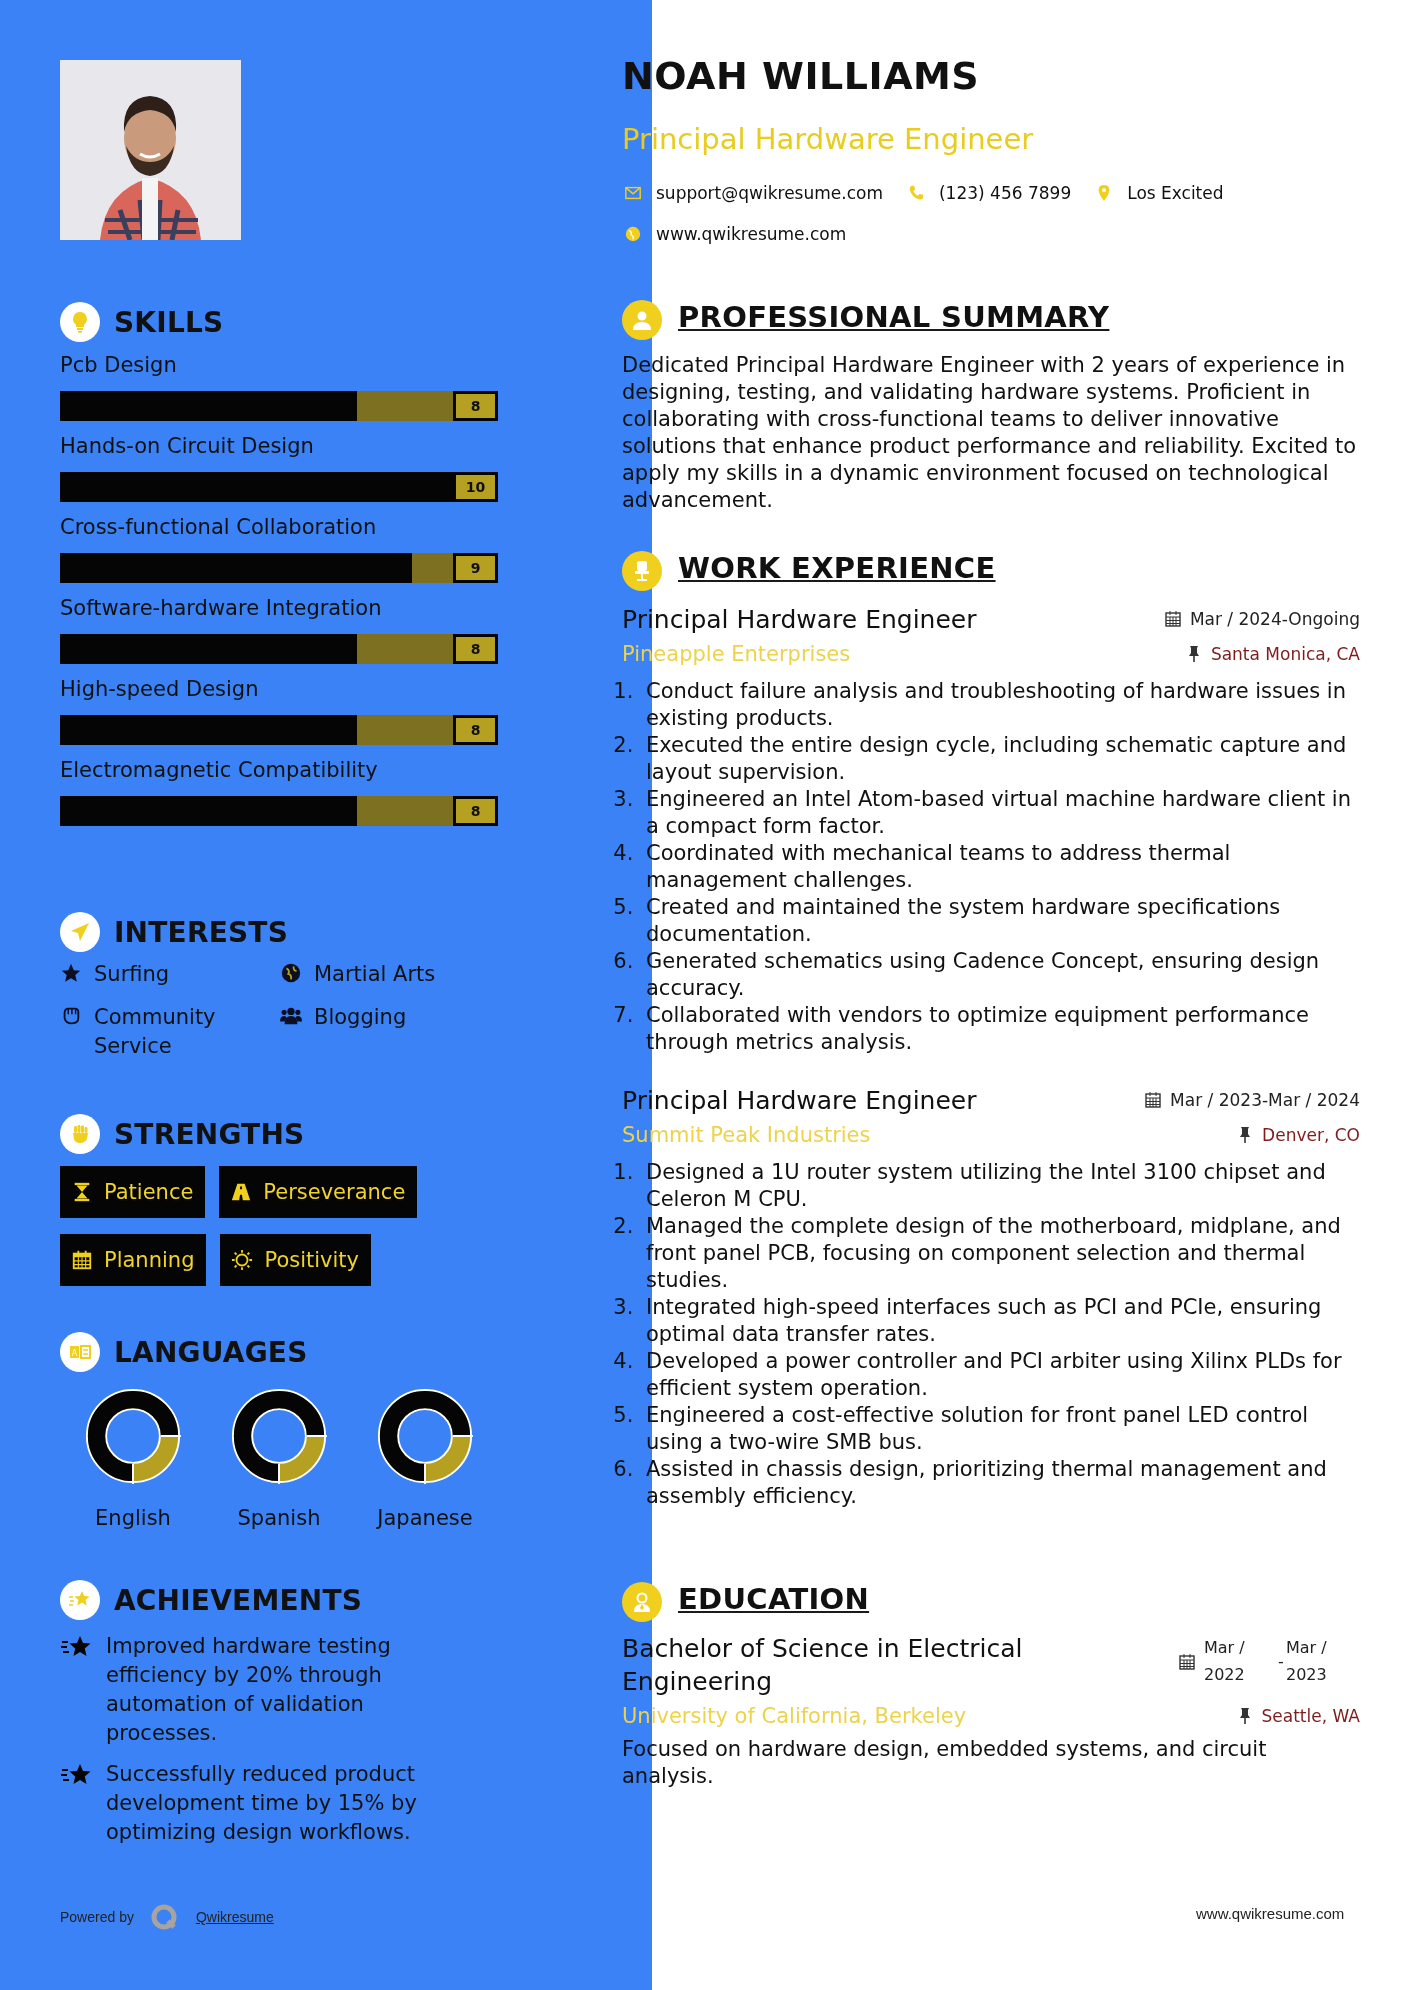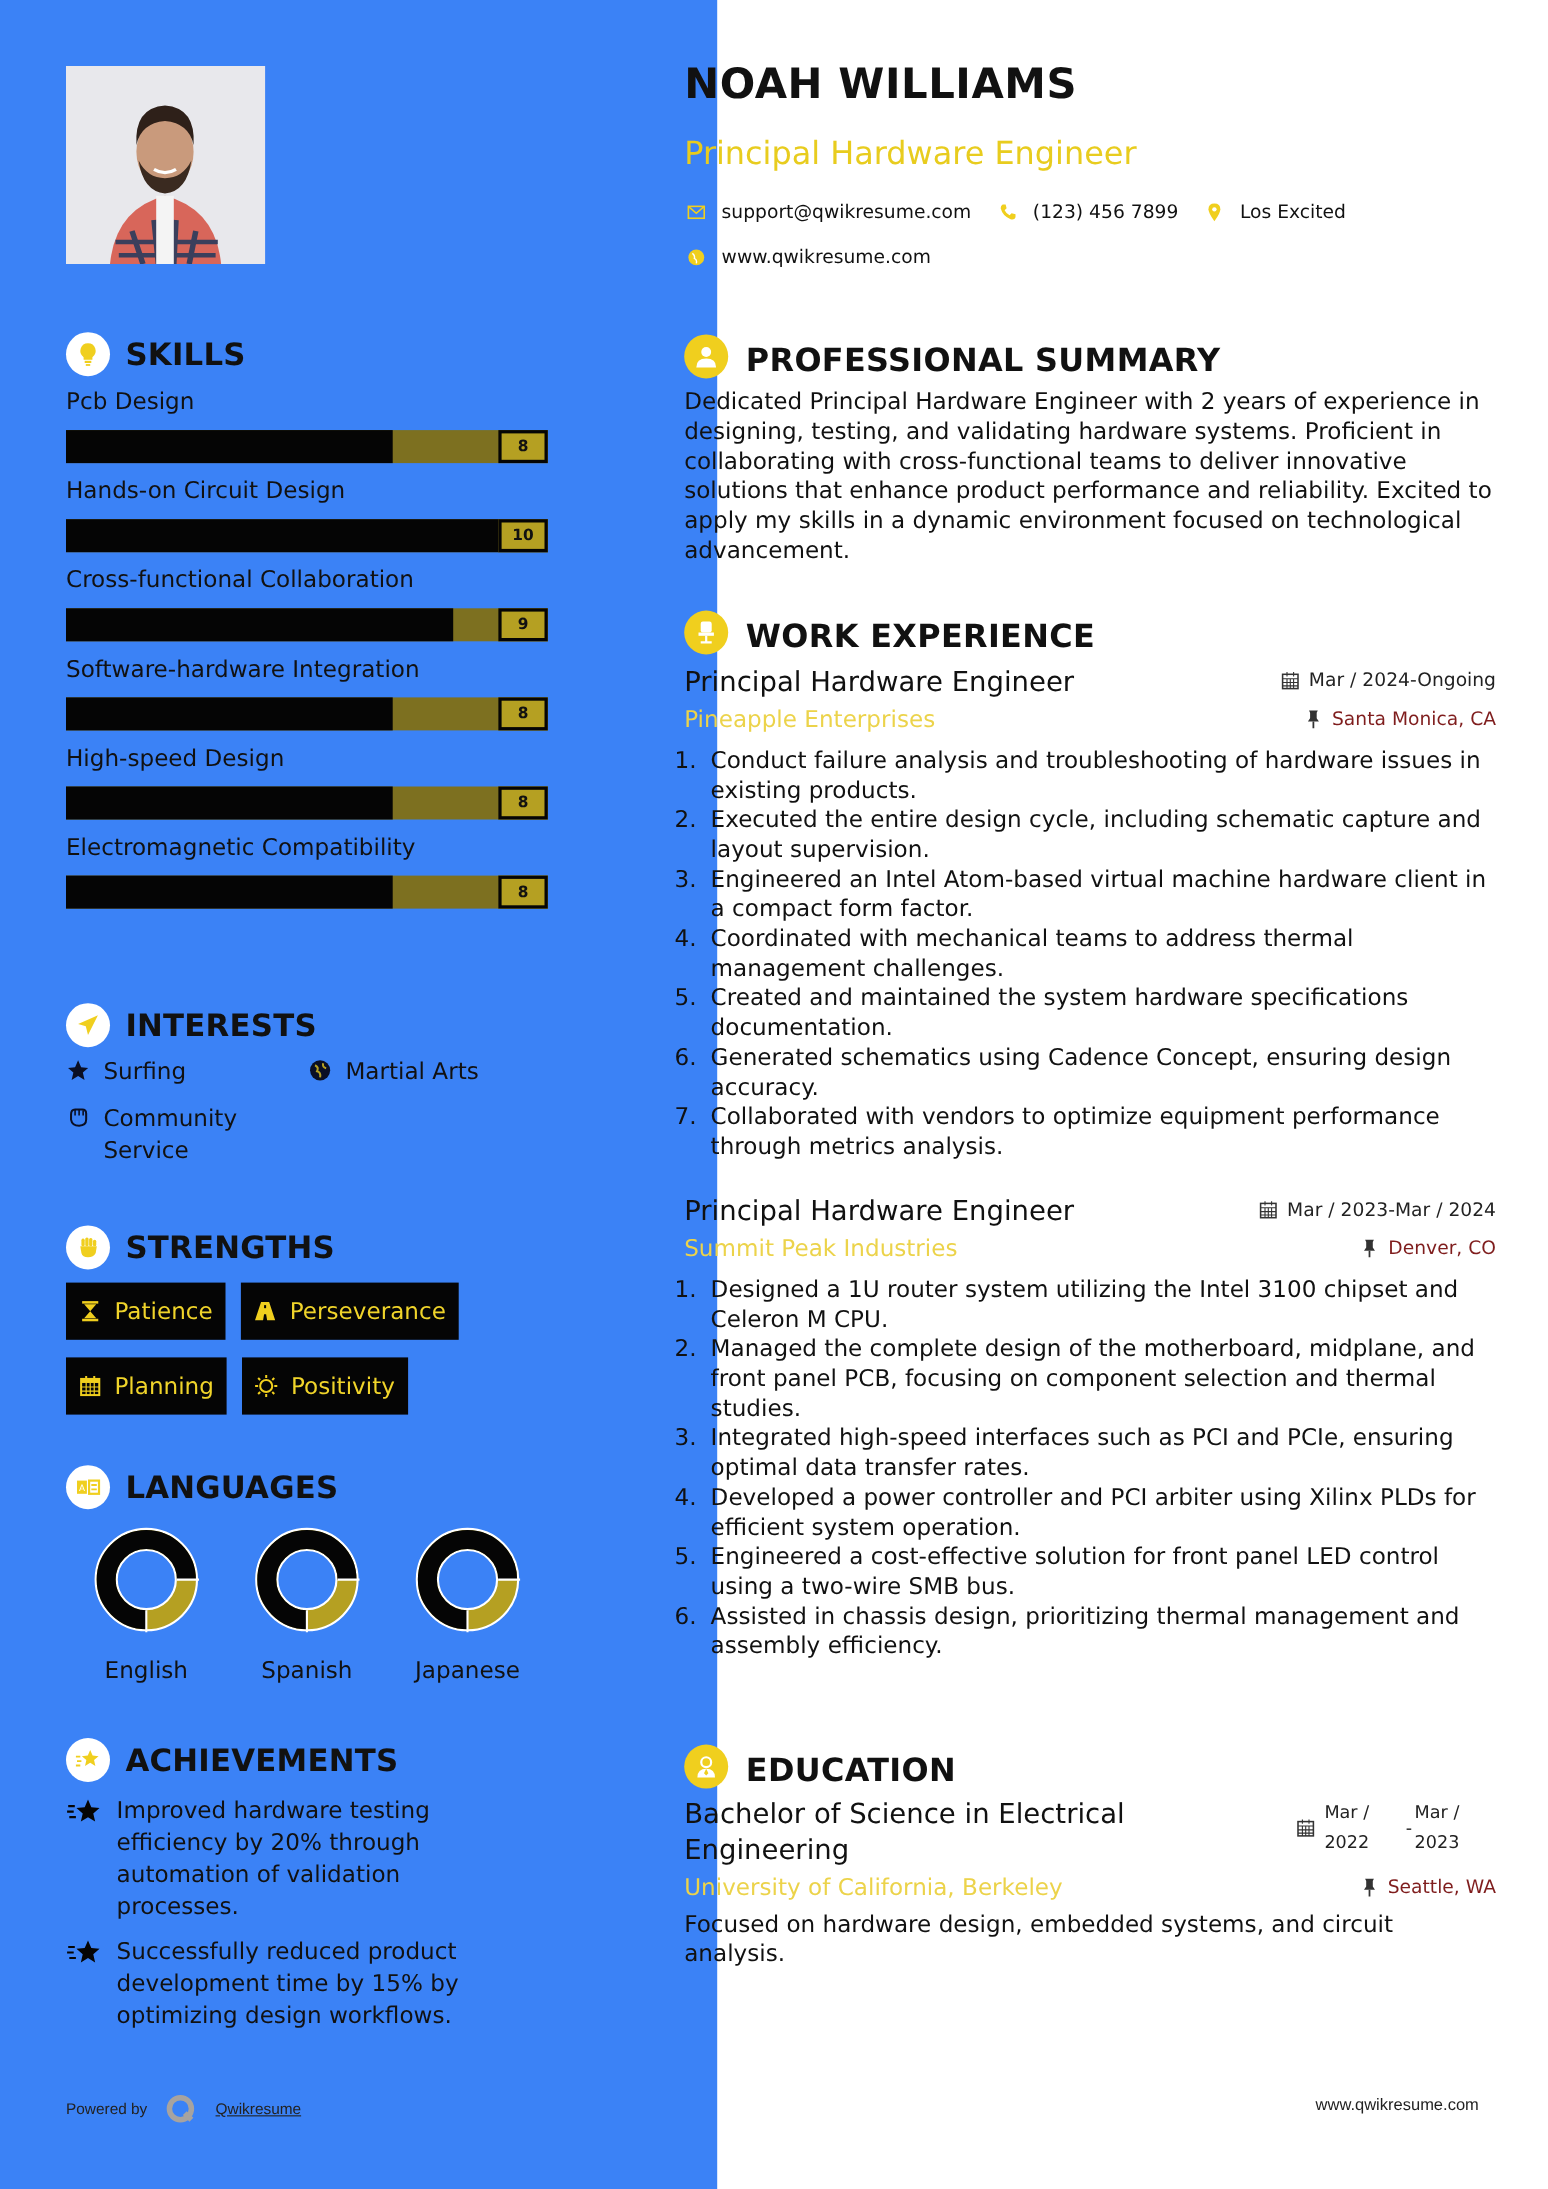--- a/index.html
+++ b/index.html
@@ -56,21 +56,21 @@
   
   .name { position: absolute; left: 622px; top: 54px; font-size: 38px; font-weight: bold; color: #111; letter-spacing: 0.5px; text-align: right; }
   .title { position: absolute; left: 622px; top: 122px; font-size: 29px; color: #e8cc1e; }
   .contacts { position: absolute; left: 622px; top: 178px; width: 740px; }
   .crow { display: flex; align-items: center; height: 30px; margin-bottom: 11px; font-size: 17px; color: #111; }
   .citem { display: flex; align-items: center; margin-right: 22px; }
   .citem .ic { width: 22px; height: 22px; margin-right: 12px; display: flex; align-items: center; justify-content: center; }
   .citem .ic svg { width: 18px; height: 18px; }
 
   .msec { position: absolute; left: 622px; width: 738px; }
-  .msec-head { display: flex; align-items: flex-end; height: 44px; }
+  .msec-head { display: flex; align-items: flex-start; height: 44px; text-decoration: underline; }
   .msec-icon { width: 40px; height: 40px; border-radius: 50%; background: #f0cf1e; display: flex; align-items: center; justify-content: center; margin-right: 16px; }
   .msec-icon svg { width: 24px; height: 24px; }
   .msec-title { font-size: 29px; font-weight: bold; color: #111; letter-spacing: 0.3px; }
 
   .para { font-size: 21px; line-height: 27px; color: #111; margin-top: 8px; }
 
   .job { margin-top: 10px; }
   .job-top { display: flex; justify-content: space-between; align-items: baseline; }
   .job-title { font-size: 25px; color: #111; }
   .job-date { font-size: 17px; color: #222; display: flex; align-items: center; }
@@ -188,20 +188,30 @@
             </svg></span>
         <span>Martial Arts</span>
       </div>
       <div class="interest">
         <span class="ic"><svg viewBox="0 0 24 24">
               <path d="M5 9 Q5 4 9 4 L16 4 Q20 4 20 8 L20 14 Q20 20 13 20 Q6 20 5 14 Z" fill="none" stroke="#0a0f24" stroke-width="2"></path>
               <path d="M9 4 L9 10 M13 4 L13 10 M17 5 L17 10" stroke="#0a0f24" stroke-width="1.6"></path>
             </svg></span>
         <span>Community Service</span>
       </div>
+      <div class="interest">
+        <span class="ic"><svg viewBox="0 0 24 24">
+              <circle cx="12" cy="7" r="4" fill="#0a0f24"></circle>
+              <circle cx="4.5" cy="8" r="2.8" fill="#0a0f24"></circle>
+              <circle cx="19.5" cy="8" r="2.8" fill="#0a0f24"></circle>
+              <path d="M5 21 Q5 12 12 12 Q19 12 19 21 Z" fill="#0a0f24"></path>
+              <path d="M0 18 Q0 12 4.5 12 Q7 12 7 14 L5 18 Z M24 18 Q24 12 19.5 12 Q17 12 17 14 L19 18 Z" fill="#0a0f24"></path>
+            </svg></span>
+        <span>Blogging</span>
+      </div>
     </div>
   </div>
 
   <div class="sec" style="top:1112px;">
     <div class="sec-head">
       <div class="sec-icon">
         <svg viewBox="0 0 24 24">
             <rect x="6" y="4" width="3" height="7" rx="1.4" fill="#f0cf1e"></rect>
             <rect x="9.5" y="3" width="3" height="8" rx="1.4" fill="#f0cf1e"></rect>
             <rect x="13" y="3.5" width="3" height="7.5" rx="1.4" fill="#f0cf1e"></rect>

